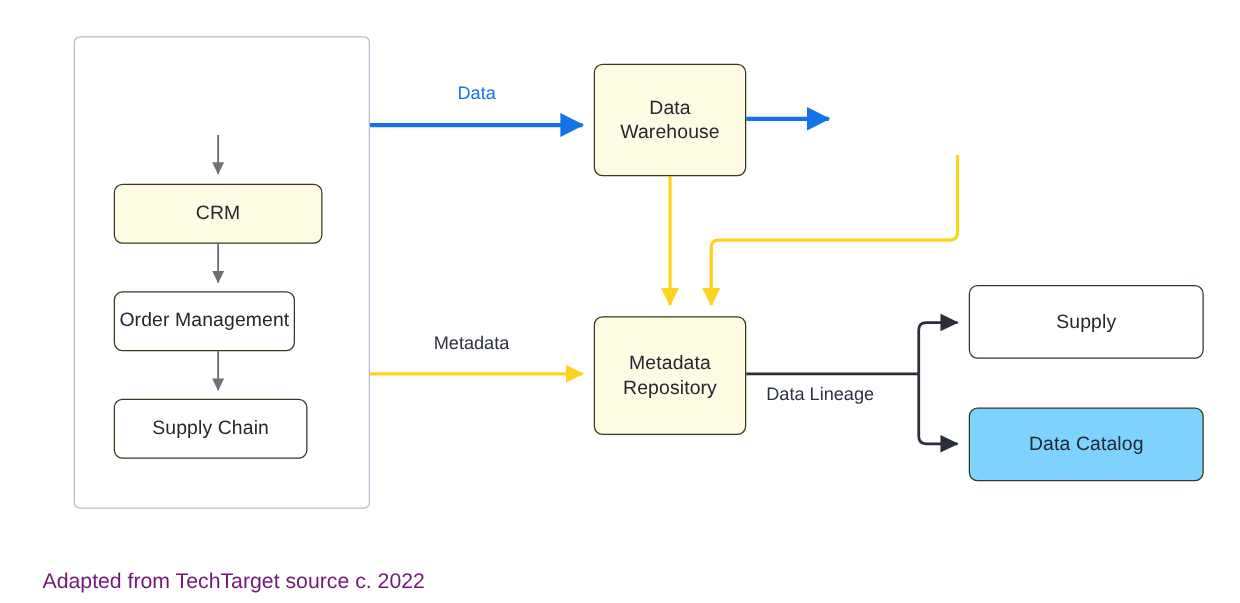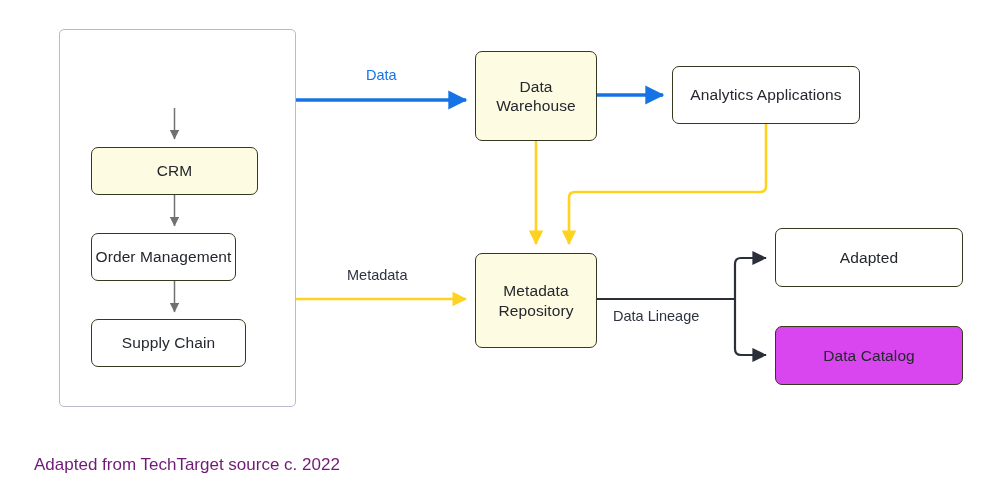--- a/index.html
+++ b/index.html
@@ -39,21 +39,21 @@
     text-align: center;
     color: #24272e;
     font-size: 15.5px;
     line-height: 1.25;
     letter-spacing: 0.1px;
     background: #ffffff;
     z-index: 2;
   }
   .node.fill-yellow { background: #fdfbe2; }
   .node.fill-white  { background: #ffffff; }
-  .node.fill-cyan   { background: #d946ef; }
+  .node.fill-cyan   { background: #7dd3fc; }
 
   .group-box {
     position: absolute;
     box-sizing: border-box;
     border: 1.4px solid #b9b9cf;
     border-radius: 5px;
     background: transparent;
     z-index: 1;
   }
   .edge-label {
@@ -148,31 +148,28 @@
 
   <div class="node fill-white" style="left:91px; top:319px; width:155px; height:48px;">
     <span>Supply Chain</span>
   </div>
 
   <div class="node fill-yellow" style="left:475px; top:51px; width:122px; height:90px; flex-direction:column;">
     <span>Data</span>
     <span>Warehouse</span>
   </div>
 
-  <div class="node fill-white" style="left:672px; top:66px; width:188px; height:58px;">
-    <span>Analytics Applications</span>
-  </div>
 
   <div class="node fill-yellow" style="left:475px; top:253px; width:122px; height:95px; flex-direction:column;">
     <span>Metadata</span>
     <span>Repository</span>
   </div>
 
   <div class="node fill-white" style="left:775px; top:228px; width:188px; height:59px;">
-    <span>Adapted</span>
+    <span>Supply</span>
   </div>
 
   <div class="node fill-cyan" style="left:775px; top:326px; width:188px; height:59px;">
     <span>Data Catalog</span>
   </div>
 
   <div class="edge-label accent-blue" style="left:366px; top:67px;">Data</div>
 
   <div class="edge-label" style="left:347px; top:267px;">Metadata</div>
 

